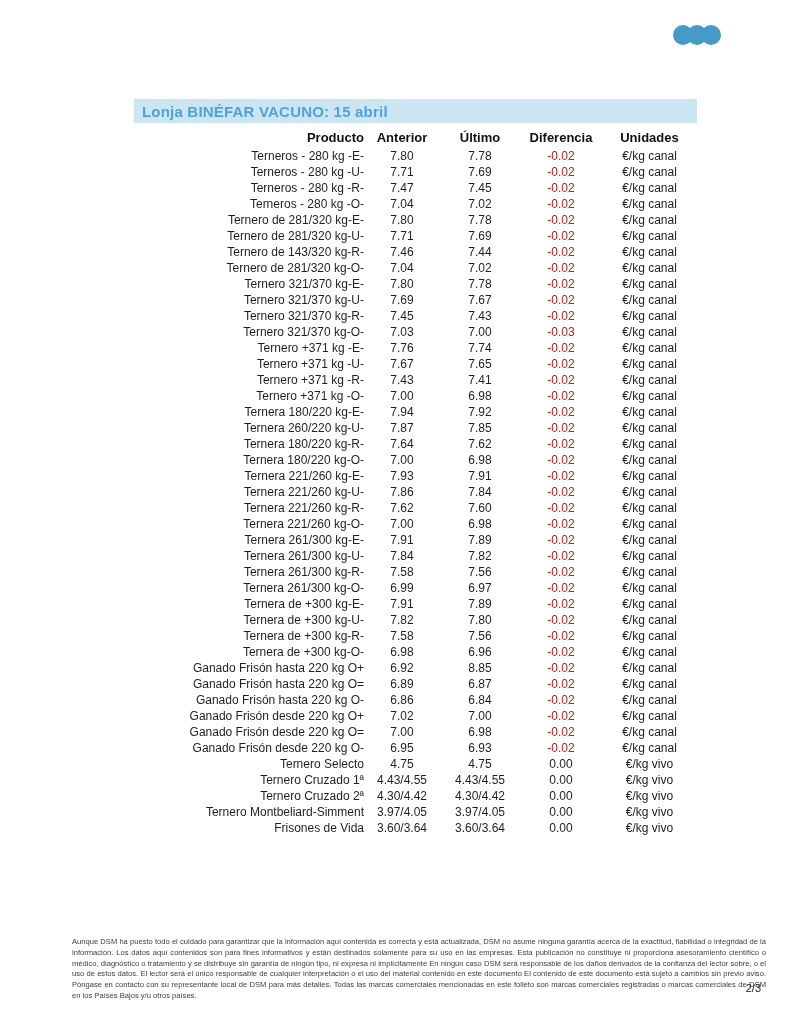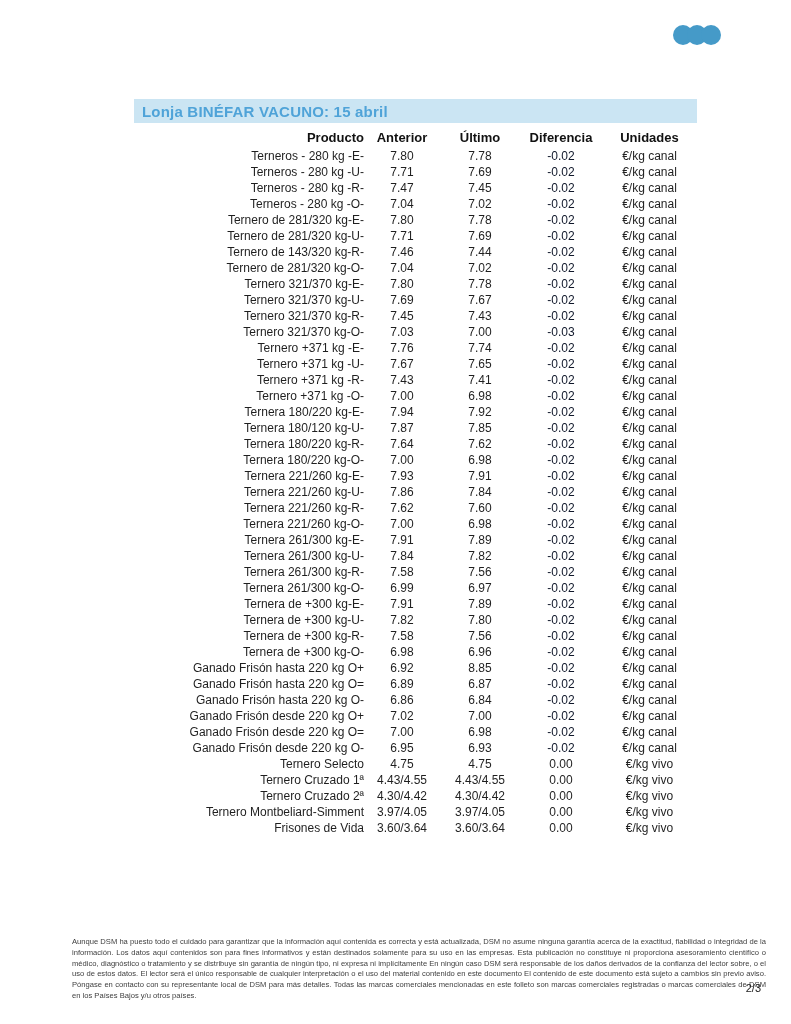--- a/index.html
+++ b/index.html
@@ -49,21 +49,21 @@
   }
   .trow.thead {
     height: 22px;
     font-weight: bold;
     font-size: 13px;
     color: #111;
   }
   .cell { font-size: 12px; text-align: center; white-space: nowrap; }
   .thead .cell { font-size: 13px; }
   .cell.c-prod { text-align: right; padding-left: 8px; }
-  .cell.neg { color: #0f172a; }
+  .cell.neg { color: #b91c1c; }
   .footer-block {
     position: absolute;
     left: 72px;
     top: 937px;
     width: 694px;
     font-size: 7.6px;
     line-height: 10.8px;
     color: #3d3d3d;
     text-align: justify;
   }
@@ -227,21 +227,21 @@
 
   <div class="trow">
     <span class="cell c-prod">Ternera 180/220 kg-E-</span>
     <span class="cell">7.94</span>
     <span class="cell">7.92</span>
     <span class="cell neg">-0.02</span>
     <span class="cell">€/kg canal</span>
   </div>
 
   <div class="trow">
-    <span class="cell c-prod">Ternera 180/120 kg-U-</span>
+    <span class="cell c-prod">Ternera 260/220 kg-U-</span>
     <span class="cell">7.87</span>
     <span class="cell">7.85</span>
     <span class="cell neg">-0.02</span>
     <span class="cell">€/kg canal</span>
   </div>
 
   <div class="trow">
     <span class="cell c-prod">Ternera 180/220 kg-R-</span>
     <span class="cell">7.64</span>
     <span class="cell">7.62</span>

